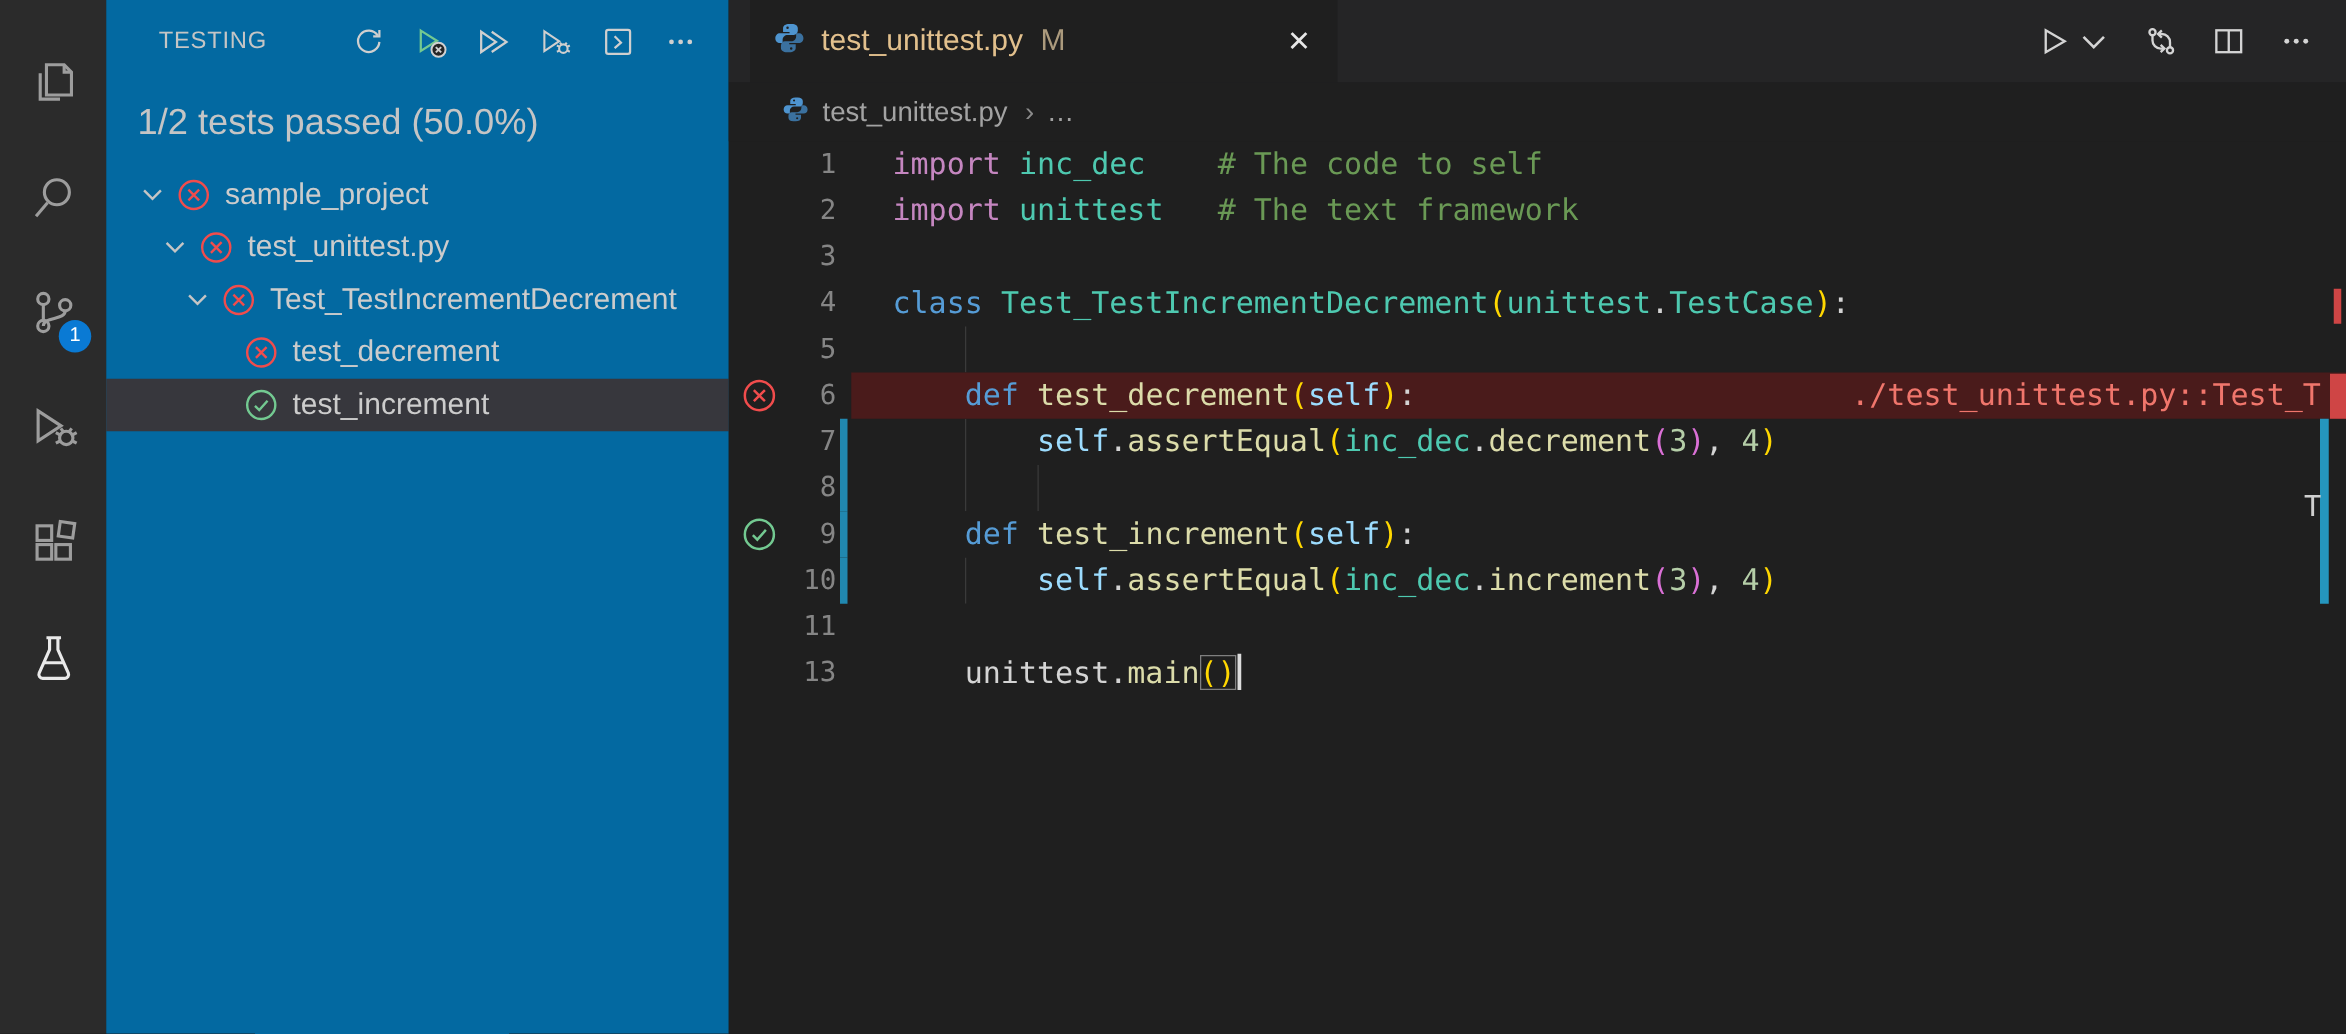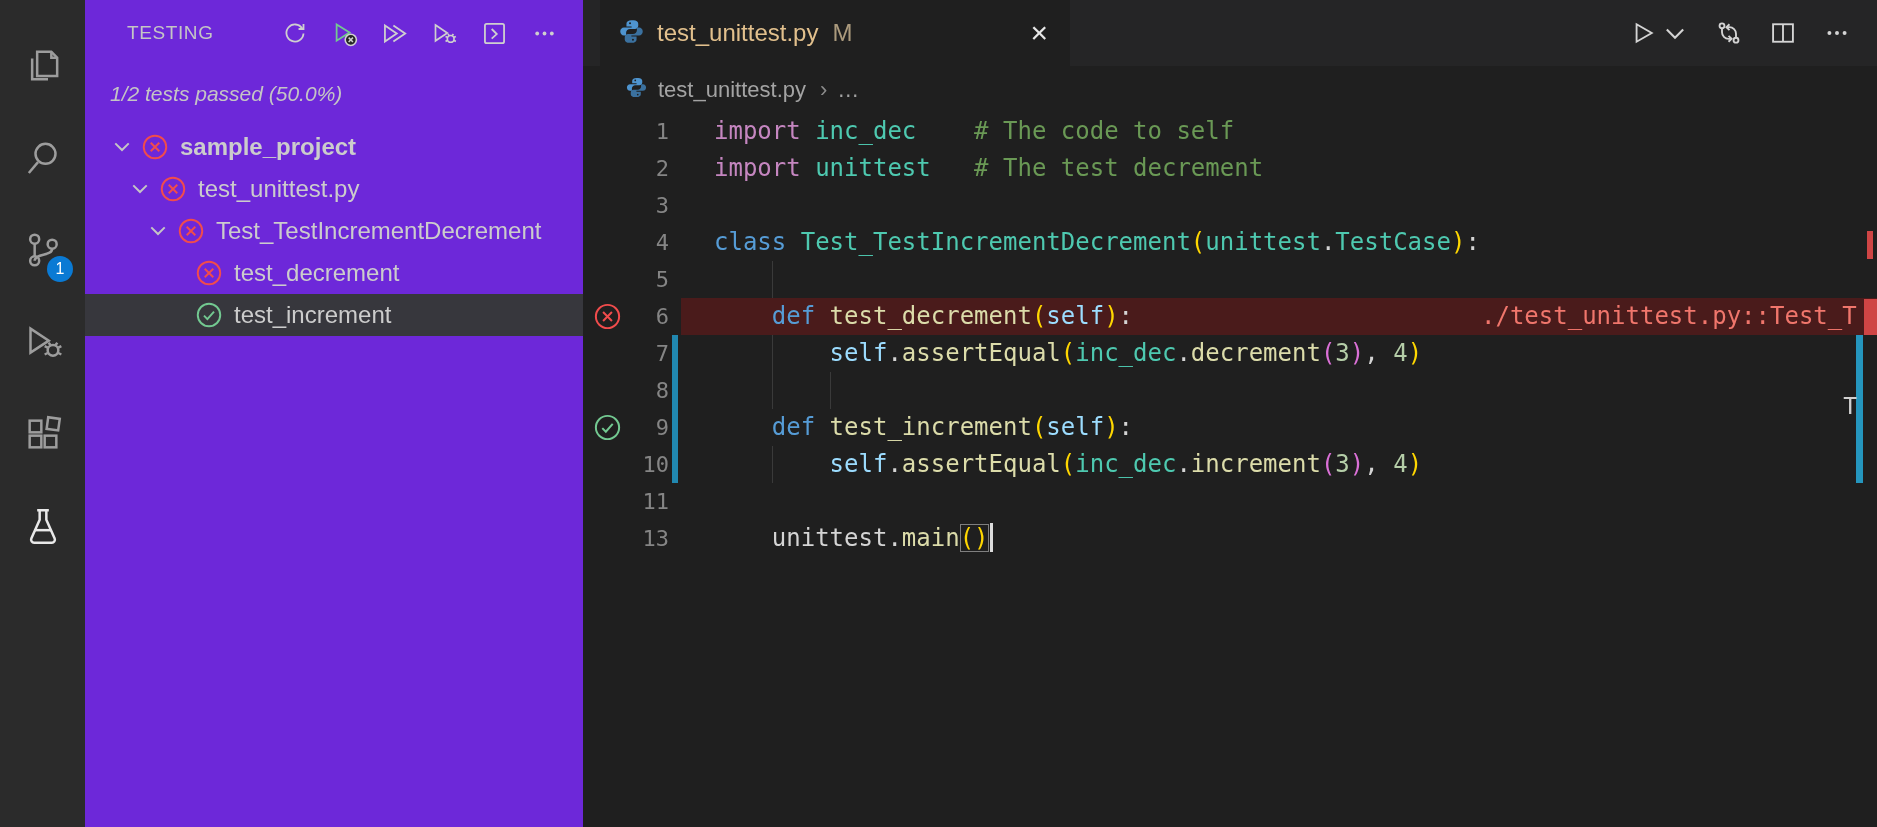--- a/index.html
+++ b/index.html
@@ -9,33 +9,33 @@
 
   
   .activitybar { width:85px; background:#2b2b2b; display:flex; flex-direction:column; align-items:center; padding-top:22px; gap:0; flex-shrink:0; }
   .ab-item { width:85px; height:92px; display:flex; align-items:center; justify-content:center; position:relative; cursor:pointer; }
   .ab-item svg { width:40px; height:40px; stroke:#9d9d9d; fill:none; stroke-width:1.5; }
   .ab-item.active svg { stroke:#e9e9e9; }
   .ab-badge { position:absolute; right:12px; bottom:16px; width:26px; height:26px; border-radius:50%;
               background:#0a7ad4; color:#fff; font-size:16px; display:flex; align-items:center; justify-content:center; }
 
   
-  .sidebar { width:498px; background:#6d28d9; flex-shrink:0; position:relative; }
+  .sidebar { width:498px; background:#0369a1; flex-shrink:0; position:relative; }
   .sb-header { height:66px; display:flex; align-items:center; padding-left:42px; }
   .sb-title { font-size:19px; letter-spacing:0.6px; color:#c5c5c5; }
   .sb-toolbar { margin-left:auto; margin-right:18px; display:flex; align-items:center; gap:8px; }
   .sb-toolbar .tb-btn { width:42px; height:42px; display:flex; align-items:center; justify-content:center; border-radius:5px; cursor:pointer; }
   .tb-btn svg { width:27px; height:27px; }
   .filter-wrap { margin:16px 0 0 24px; width:467px; height:46px; background:#3b3b3c; border-radius:3px;
                  display:flex; align-items:center; position:relative; }
   .filter-input { background:transparent; border:none; outline:none; color:#cccccc; font-size:22px;
                   font-family:"Liberation Sans", sans-serif; padding-left:16px; width:400px; }
   .filter-input::placeholder { color:#9d9da1; }
   .filter-funnel { position:absolute; right:12px; top:8px; }
-  .sb-summary { margin:16px 0 0 25px; font-size:21px; color:#c5c5c5;font-style:italic; }
+  .sb-summary { margin:16px 0 0 25px; font-size:29px; color:#c5c5c5; }
   .tree { margin-top:20px; }
   .tree-row { height:42px; display:flex; align-items:center; cursor:pointer; }
   .tree-row.selected { background:#37373d; }
   .tr-chev { width:30px; height:30px; display:flex; align-items:center; justify-content:center; flex-shrink:0; }
   .tr-icon { width:32px; height:32px; margin-left:2px; display:flex; align-items:center; justify-content:center; flex-shrink:0; }
   .tr-label { margin-left:9px; font-size:24px; color:#cccccc; white-space:nowrap; }
 
   
   .editor { flex:1; display:flex; flex-direction:column; position:relative; background:#1f1f1f; min-width:0; }
   .tabbar { height:66px; background:#252526; display:flex; align-items:stretch; flex-shrink:0; }
@@ -183,21 +183,21 @@
               <circle cx="18.5" cy="12" r="1.7"></circle>
             </svg>
         </span>
       </div>
     </div>
 
 
     <div class="sb-summary">1/2 tests passed (50.0%)</div>
 
     <div class="tree" id="test-tree">
-        <div class="tree-row" style="padding-left: 22px; font-weight: bold;">
+        <div class="tree-row" style="padding-left: 22px;">
           <span class="tr-chev">
             <svg viewBox="0 0 18 18" width="22" height="22">
               <path d="M3.5 6l5.5 5.5L14.5 6" stroke="#c5c5c5" stroke-width="1.6" fill="none"></path>
             </svg>
           </span>
           <span class="tr-icon">
             <svg viewBox="0 0 28 28" width="30" height="30">
               <circle cx="14" cy="14" r="10.5" stroke="#f14c4c" stroke-width="1.8" fill="none"></circle>
               <path d="M10 10l8 8M18 10l-8 8" stroke="#f14c4c" stroke-width="1.8" fill="none"></path>
             </svg>
@@ -320,21 +320,21 @@
       <div class="code-row">
           <div class="cr-gutter"></div>
           <div class="cr-num">1</div>
           <div class="cr-bar"></div>
           <div class="cr-content"><span class="tk-ctrl">import</span><span class="tk-pln"> </span><span class="tk-mod">inc_dec</span><span class="tk-pln">    </span><span class="tk-com"># The code to self</span></div>
         </div>
         <div class="code-row">
           <div class="cr-gutter"></div>
           <div class="cr-num">2</div>
           <div class="cr-bar"></div>
-          <div class="cr-content"><span class="tk-ctrl">import</span><span class="tk-pln"> </span><span class="tk-mod">unittest</span><span class="tk-pln">   </span><span class="tk-com"># The test decrement</span></div>
+          <div class="cr-content"><span class="tk-ctrl">import</span><span class="tk-pln"> </span><span class="tk-mod">unittest</span><span class="tk-pln">   </span><span class="tk-com"># The text framework</span></div>
         </div>
         <div class="code-row">
           <div class="cr-gutter"></div>
           <div class="cr-num">3</div>
           <div class="cr-bar"></div>
           <div class="cr-content"></div>
         </div>
         <div class="code-row">
           <div class="cr-gutter"></div>
           <div class="cr-num">4</div>

